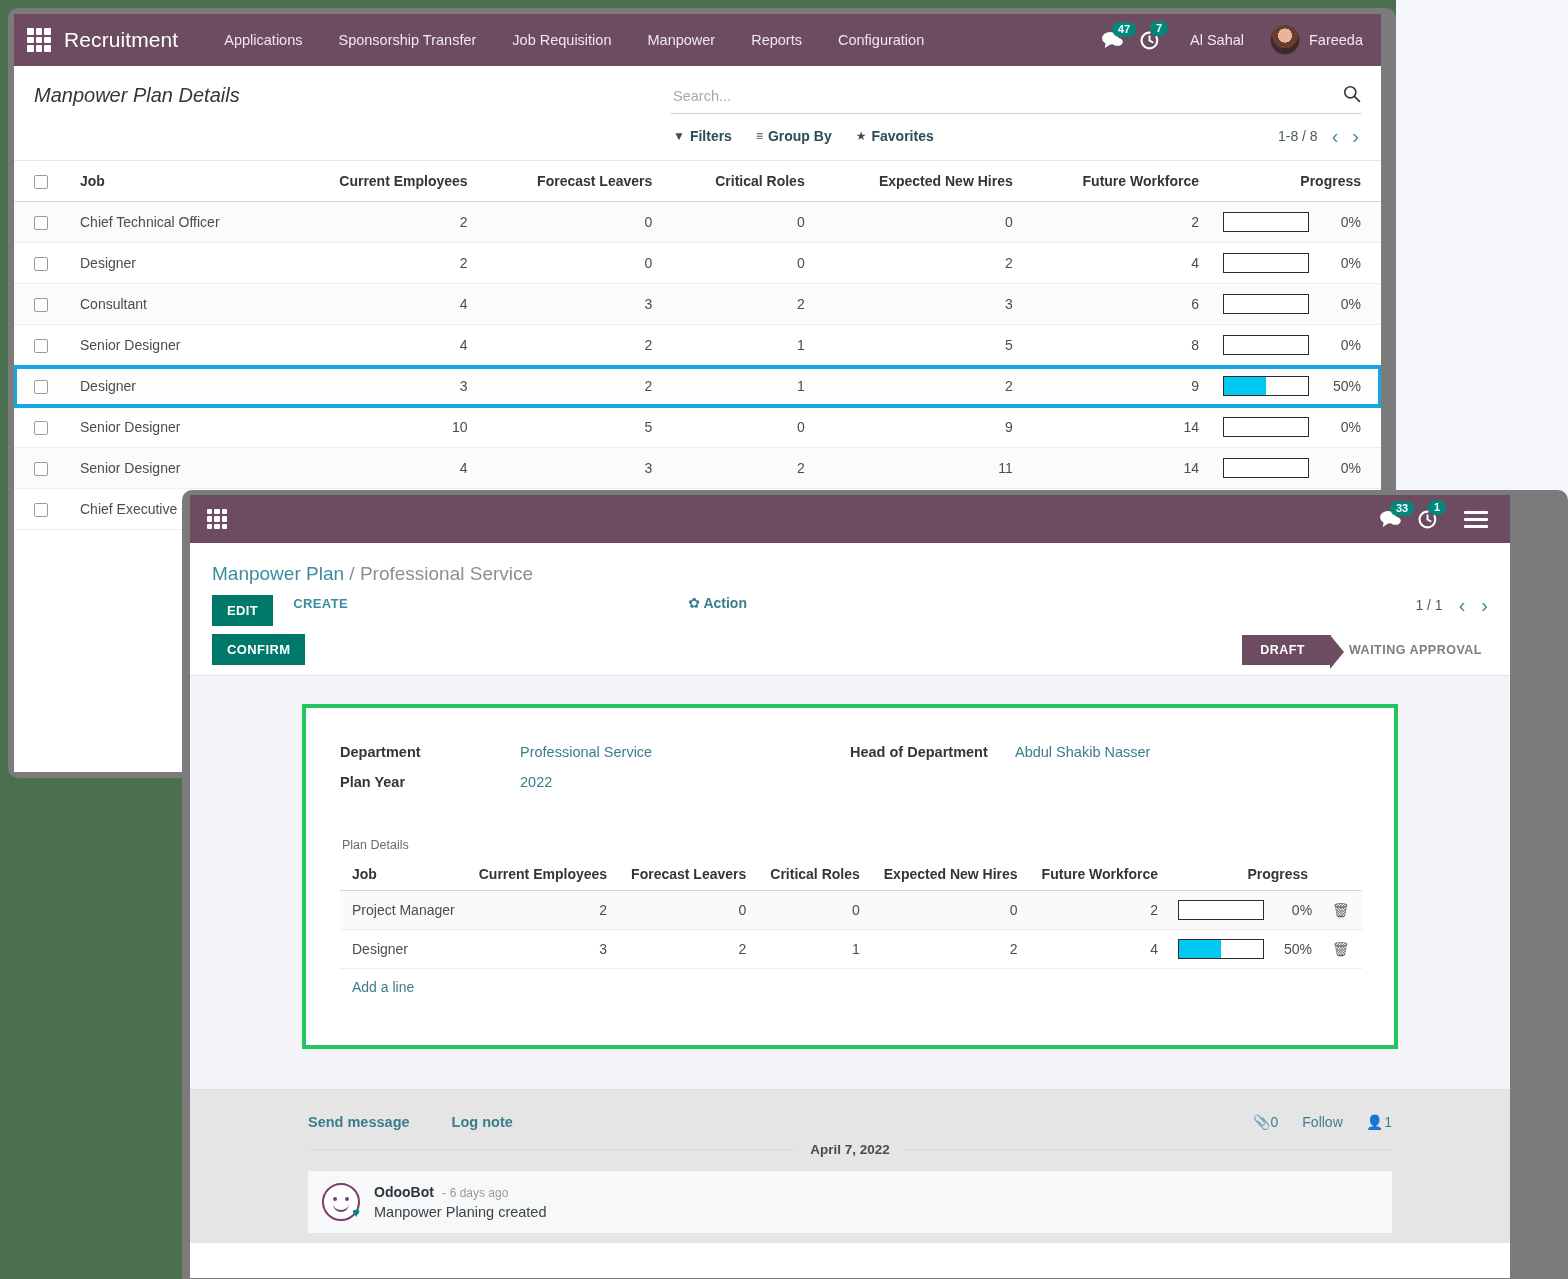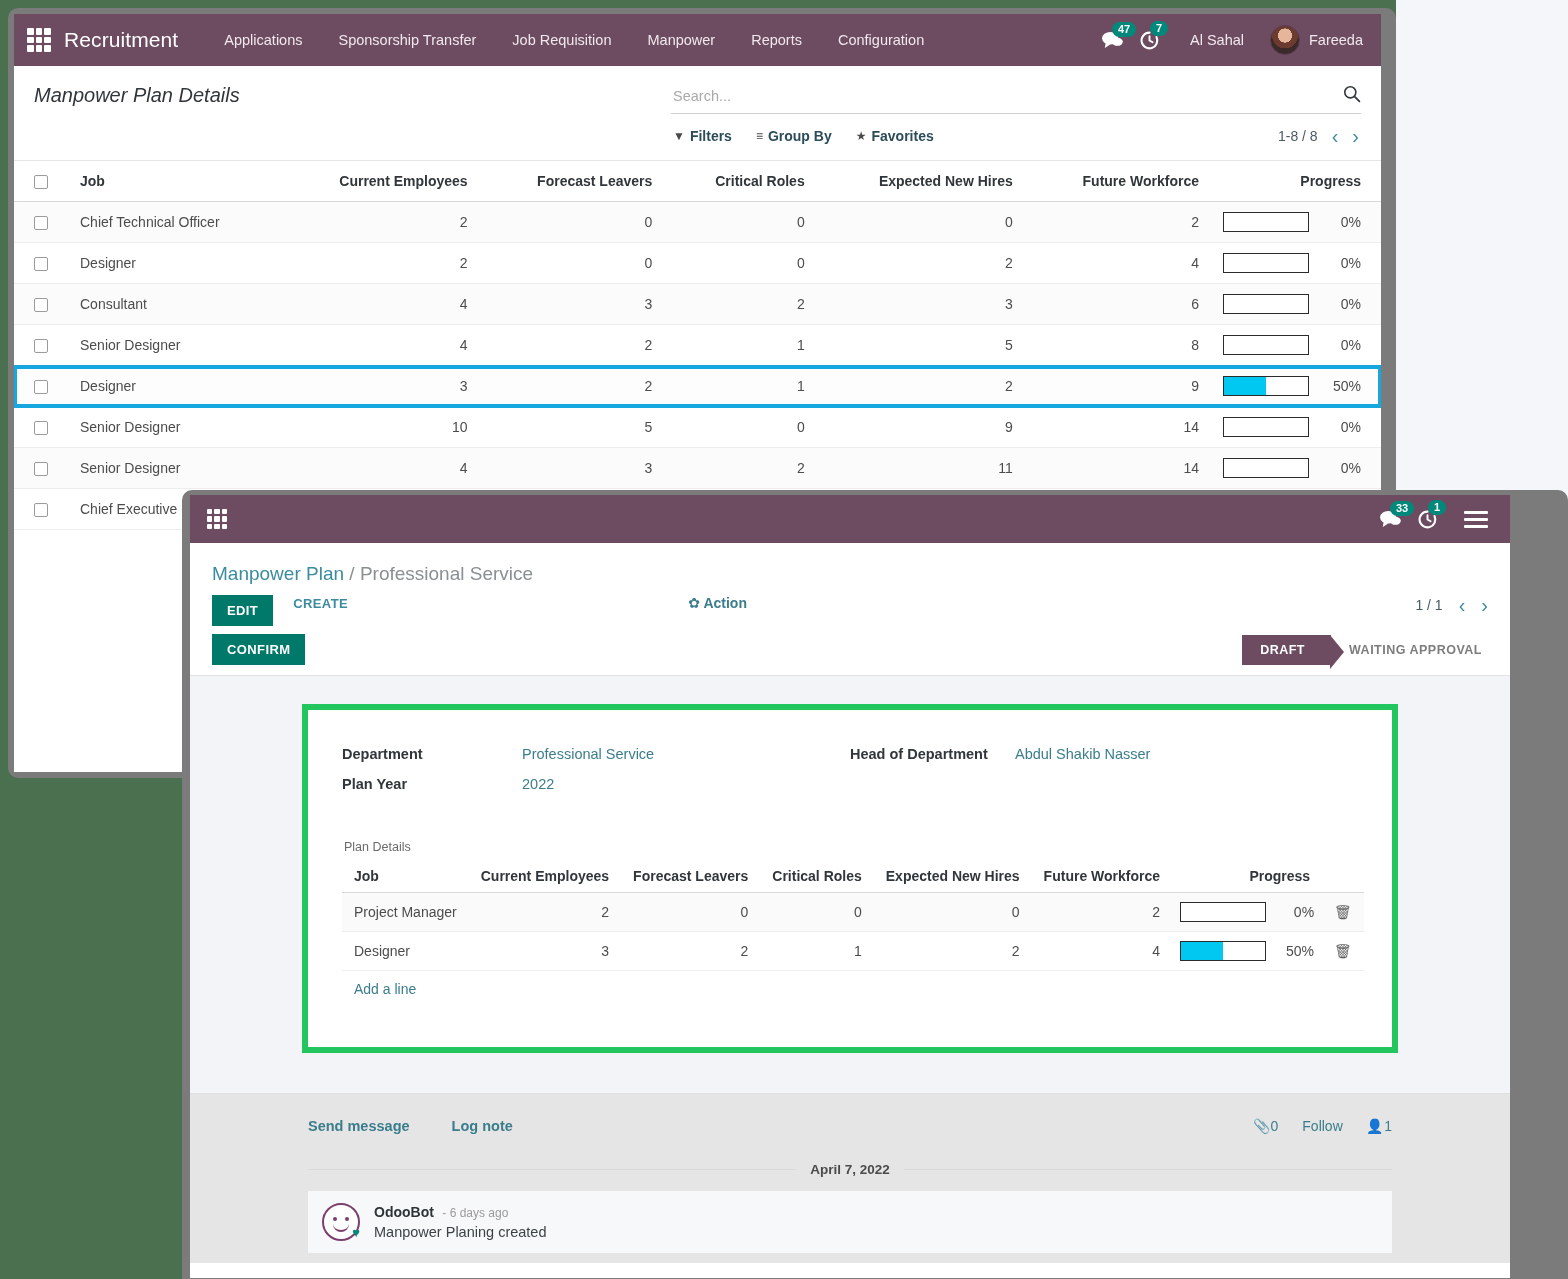--- a/index.html
+++ b/index.html
@@ -155,21 +155,21 @@
   }
   .stg.active { background: #6d4c61; color: #fff; position: relative; padding-right: 26px;}
   .stg.active::after {
     content: ""; position: absolute; right: -13px; top: 0; width: 0; height: 0;
     border-top: 17px solid transparent; border-bottom: 17px solid transparent;
     border-left: 14px solid #6d4c61;
   }
 
   .sheet-bg { background: #f2f4f7; padding: 28px 0 40px 0; min-height: 380px;}
   .sheet {
-    background: #fff; border: 6px solid #22c55e; margin: 0 112px;
+    background: #fff; border: 4px solid #22c55e; margin: 0 112px;
     padding: 36px 34px 40px 34px;
   }
   .fieldgrid { display: flex; }
   .fcol { flex: 1; }
   .frow { display: flex; align-items: baseline; margin-bottom: 14px; }
   .flabel { font-weight: 700; color: #31363b; font-size: 14.5px; width: 180px; flex: 0 0 180px;}
   .fvalue { color: #3b7d8c; font-size: 14.5px; cursor: pointer;}
   .fcol.right .flabel { width: 165px; flex: 0 0 165px; }
 
   .plan-details-label { font-size: 12.5px; color: #6b6b6b; margin: 34px 0 6px 2px; }
@@ -181,21 +181,21 @@
   table.o2m tbody td { padding: 9px 12px; color: #4c4c4c; border-bottom: 1px solid #ededed; white-space: nowrap;}
   table.o2m tbody tr:nth-child(odd) { background: #fafafa; }
   .trash { color: #5a5a5a; cursor: pointer; font-size: 14px; }
   .addline { color: #3b7d8c; font-size: 14px; padding: 10px 12px; cursor: pointer; }
 
   
   .chatter { border-top: 1px solid #e0e0e0; padding: 24px 118px 10px 118px; background:#e5e5e5; }
   .chatter-top { display: flex; align-items: center; }
   .ch-link { color: #3b7d8c; font-size: 14.5px; margin-right: 42px; cursor: pointer; font-weight:600;}
   .ch-right { margin-left: auto; display: flex; align-items: center; gap: 24px; color: #3b7d8c; font-size: 14px;}
-  .datesep { display: flex; align-items: center; margin: 28px 0 14px 0; }
+  .datesep { display: flex; align-items: center; margin: 12px 0 14px 0; }
   .datesep .line { flex: 1; height: 1px; background: #d9d9d9; }
   .datesep .dtxt { font-size: 13.5px; font-weight: 700; color: #4b4b4b; padding: 0 14px; }
   .msg { display: flex; background: #f7f8fa; padding: 12px 14px; align-items: flex-start; }
   .botav {
     width: 38px; height: 38px; border-radius: 50%; border: 2px solid #7a3f6d;
     margin-right: 14px; position: relative; background: #fff; flex: 0 0 38px;
   }
   .botav .eye { position: absolute; width: 4px; height: 4px; border-radius: 50%; background: #7a3f6d; top: 12px; }
   .botav .eye.l { left: 9px; } .botav .eye.r { right: 9px; }
   .botav .smile {

